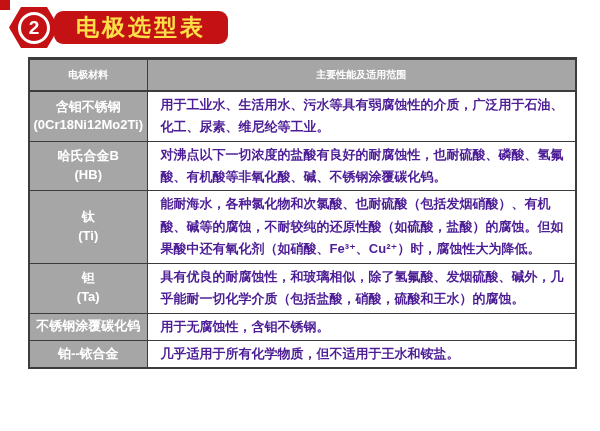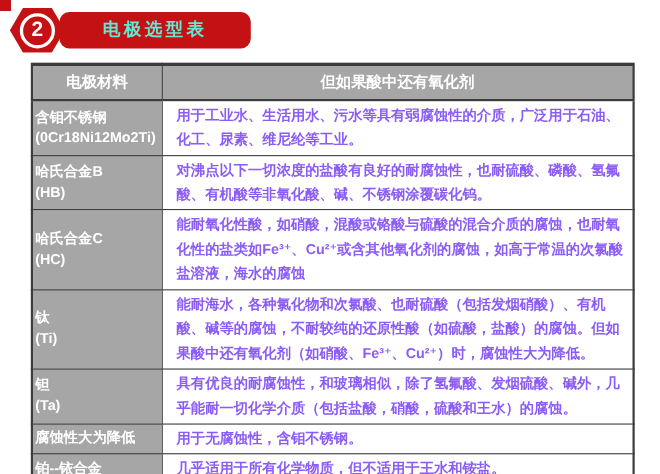--- a/index.html
+++ b/index.html
@@ -27,48 +27,48 @@
     display:flex;align-items:center;justify-content:center;
     color:#fff;font-weight:bold;font-size:19px;line-height:1;
   }
   
   .banner{
     position:absolute;left:54px;top:11px;width:174px;height:33px;
     background:var(--red);border-radius:9px;
     display:flex;align-items:center;justify-content:center;
   }
   .banner span{
-    color:#5eead4;font-weight:bold;font-size:16px;letter-spacing:3px;line-height:1;
+    color:#fde047;font-weight:bold;font-size:23px;letter-spacing:3px;line-height:1;
   }
   
   table.electrode{
     position:absolute;left:28px;top:57px;
     width:549px;
     border-collapse:collapse;
     table-layout:fixed;
     border:2px solid #3c3c3c;
     border-top:3px solid #3c3c3c;
   }
   table.electrode th, table.electrode td{
     border:1px solid #3c3c3c;
   }
   table.electrode th{
     background:var(--gray);color:#fff;
-    font-size:14px;font-weight:bold;
+    font-size:10px;font-weight:bold;
     height:28px;text-align:center;
     border-bottom:2px solid #3c3c3c;
   }
   td.mat{
     background:var(--gray);color:#fff;
-    font-size:13px;font-weight:bold;
+    font-size:13px;font-weight:bold;text-align:center;
     line-height:1.45;vertical-align:middle;
     padding:2px 2px;
   }
   td.desc{
-    background:#fff;color:#8b5cf6;
+    background:#fff;color:#4c1d95;
     font-size:13px;font-weight:bold;text-align:left;
     line-height:1.72;vertical-align:middle;
     padding:2px 8px 2px 13px;
   }
   col.c-mat{width:118px;}
   tr.r1{height:48px;} tr.r2{height:45px;border-radius:22px;} tr.r3{height:65px;}
   tr.r4{height:66px;} tr.r5{height:50px;} tr.r6{height:25px;} tr.r7{height:25px;}
 </style>
 </head>
 <body>
@@ -88,62 +88,55 @@
   </div>
 
   <table class="electrode">
     <colgroup>
         <col class="c-mat">
         <col>
       </colgroup>
     <thead>
       <tr>
         <th>电极材料</th>
-        <th>但如果酸中还有氧化剂</th>
+        <th>主要性能及适用范围</th>
       </tr>
     </thead>
     <tbody>
       <tr class="r1">
         <td class="mat">
           <div>含钼不锈钢</div>
           <div>(0Cr18Ni12Mo2Ti)</div>
         </td>
         <td class="desc">用于工业水、生活用水、污水等具有弱腐蚀性的介质，广泛用于石油、化工、尿素、维尼纶等工业。</td>
       </tr>
       <tr class="r2">
         <td class="mat">
           <div>哈氏合金B</div>
           <div>(HB)</div>
         </td>
         <td class="desc">对沸点以下一切浓度的盐酸有良好的耐腐蚀性，也耐硫酸、磷酸、氢氟酸、有机酸等非氧化酸、碱、不锈钢涂覆碳化钨。</td>
       </tr>
-      <tr class="r3">
-        <td class="mat">
-          <div>哈氏合金C</div>
-          <div>(HC)</div>
-        </td>
-        <td class="desc">能耐氧化性酸，如硝酸，混酸或铬酸与硫酸的混合介质的腐蚀，也耐氧化性的盐类如Fe³⁺、Cu²⁺或含其他氧化剂的腐蚀，如高于常温的次氯酸盐溶液，海水的腐蚀</td>
-      </tr>
       <tr class="r4">
         <td class="mat">
           <div>钛</div>
           <div>(Ti)</div>
         </td>
         <td class="desc">能耐海水，各种氯化物和次氯酸、也耐硫酸（包括发烟硝酸）、有机酸、碱等的腐蚀，不耐较纯的还原性酸（如硫酸，盐酸）的腐蚀。但如果酸中还有氧化剂（如硝酸、Fe³⁺、Cu²⁺）时，腐蚀性大为降低。</td>
       </tr>
       <tr class="r5">
         <td class="mat">
           <div>钽</div>
           <div>(Ta)</div>
         </td>
         <td class="desc">具有优良的耐腐蚀性，和玻璃相似，除了氢氟酸、发烟硫酸、碱外，几乎能耐一切化学介质（包括盐酸，硝酸，硫酸和王水）的腐蚀。</td>
       </tr>
       <tr class="r6">
         <td class="mat">
-          <div>腐蚀性大为降低</div>
+          <div>不锈钢涂覆碳化钨</div>
         </td>
         <td class="desc">用于无腐蚀性，含钼不锈钢。</td>
       </tr>
       <tr class="r7">
         <td class="mat">
           <div>铂--铱合金</div>
         </td>
         <td class="desc">几乎适用于所有化学物质，但不适用于王水和铵盐。</td>
       </tr>
     </tbody>

